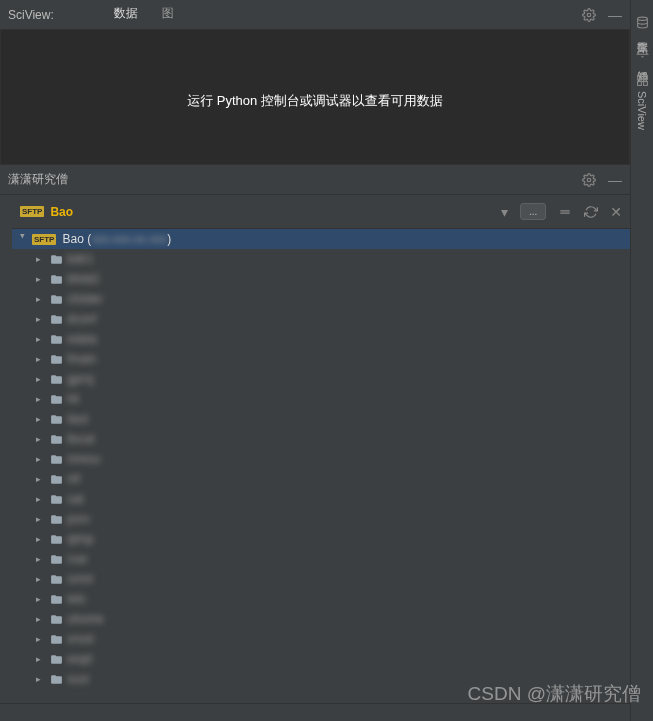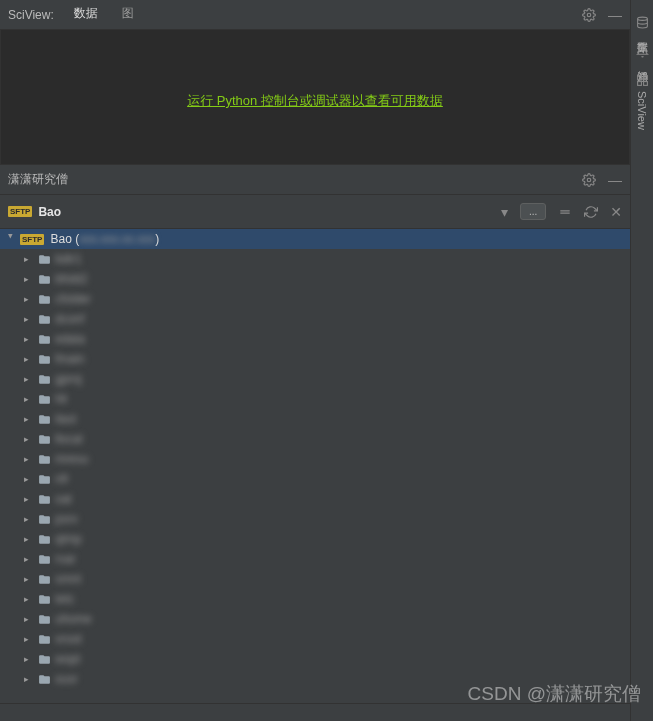--- a/index.html
+++ b/index.html
@@ -39,20 +39,21 @@
       font-size: 12px;
       color: #888;
     }
     .panel-header {
       height: 30px;
       background: #3c3f41;
       border-bottom: 1px solid #323232;
       display: flex;
       align-items: center;
       padding: 0 8px;
+      gap: 40px;
     }
     .panel-title { color: #bbb; margin-right: 8px; }
     .tabs { display: flex; }
     .tab {
       padding: 10px 12px;
       color: #999;
       cursor: pointer;
       text-align: right;
     }
     .tab.active {
@@ -63,48 +64,48 @@
     .icon-btn { color: #888; cursor: pointer; font-size: 14px; }
     .sciview-body {
       height: 135px;
       background: #2b2b2b;
       border: 1px solid #323232;
       border-top: none;
       display: flex;
       align-items: flex-start;
       justify-content: center;
       padding-top: 62px;
-      color: #84cc16;
+      color: #ffffff;
       font-size: 13px;
-      text-decoration: underline;
     }
     .remote-body {
       flex: 1;
       background: #3c3f41;
       display: flex;
       flex-direction: column;
       min-height: 0;
+      margin-left: 12px;
     }
     .conn-bar {
       height: 34px;
       display: flex;
       align-items: center;
       padding: 0 8px;
       border-bottom: 1px solid #323232;
     }
     .sftp-badge {
       background: #c9a832;
       color: #2b2b2b;
       font-size: 8px;
       font-weight: bold;
       padding: 1px 2px;
       border-radius: 1px;
       margin-right: 6px;
     }
-    .conn-name { color: #e5e5e5; font-weight: bold; }
+    .conn-name { color: #eab308; font-weight: bold; }
     .conn-right { margin-left: auto; display: flex; gap: 12px; align-items: center; }
     .dots-btn {
       background: #4c5052;
       border: 1px solid #5e6060;
       border-radius: 3px;
       padding: 2px 8px;
       color: #bbb;
       font-size: 10px;
       cursor: pointer;
     }

